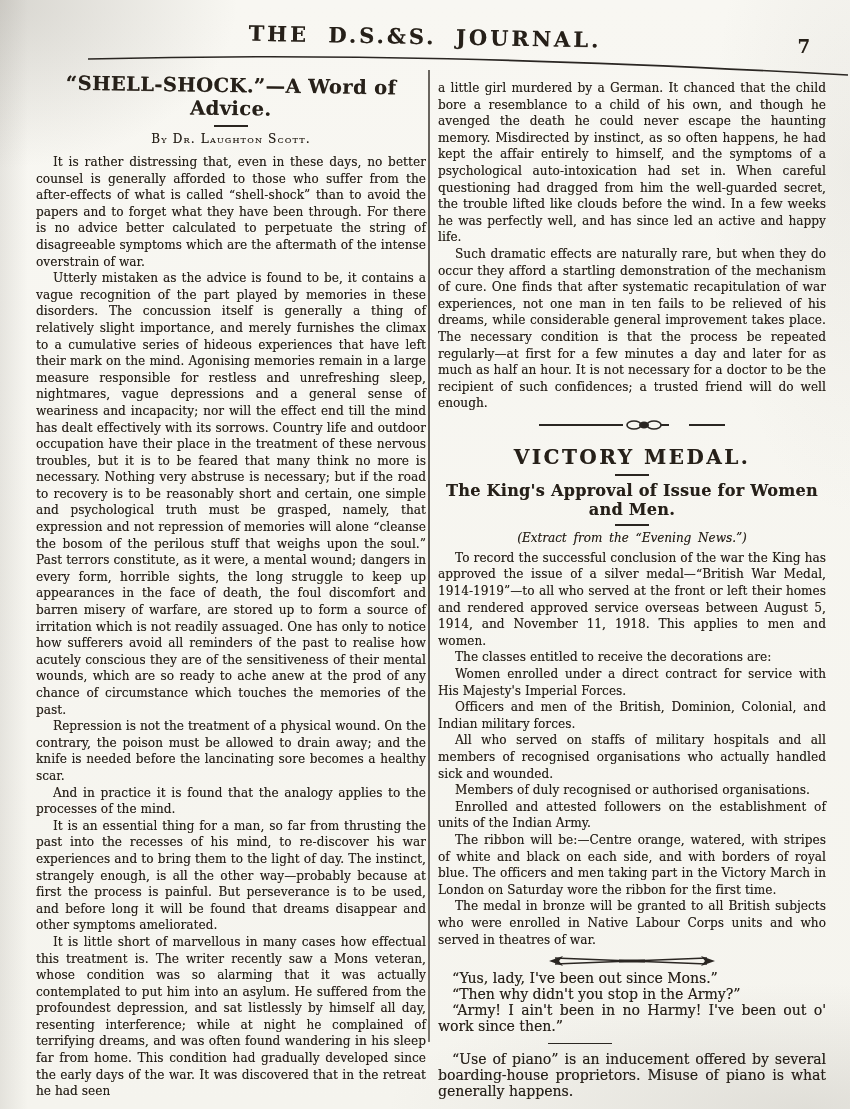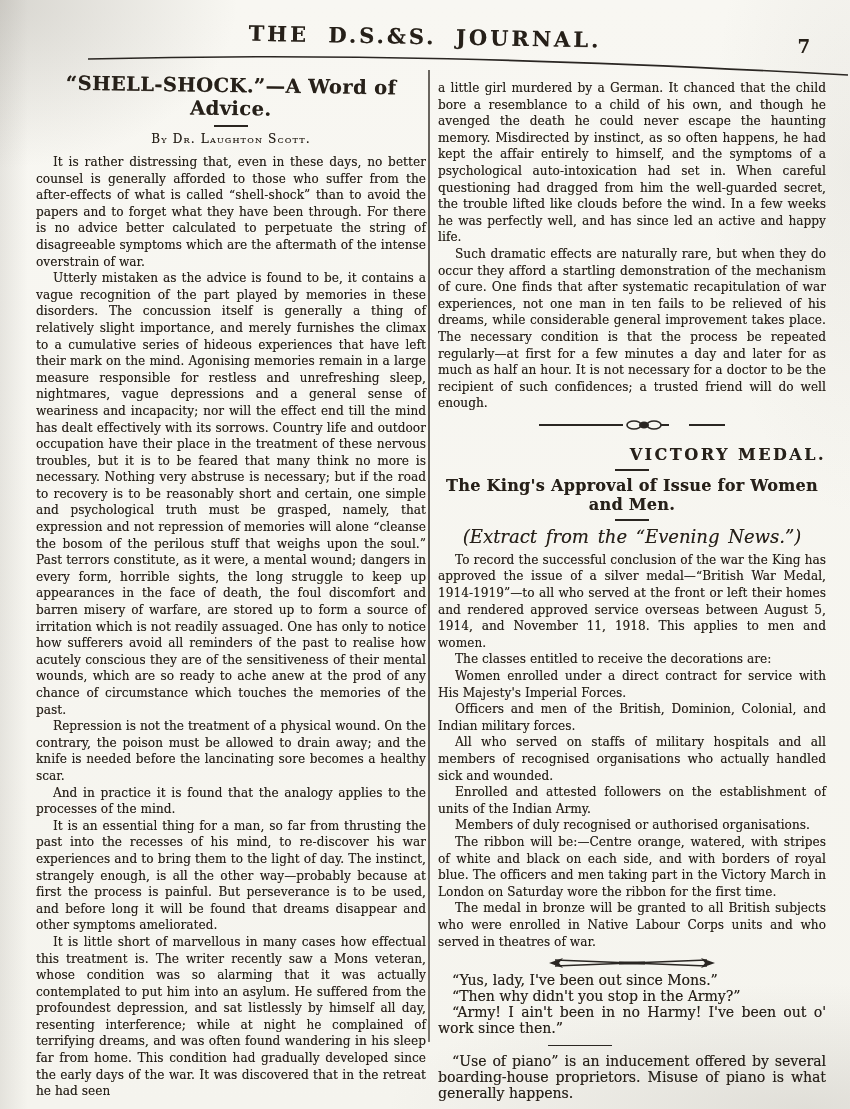--- a/index.html
+++ b/index.html
@@ -35,23 +35,23 @@
   .headline { font-size:19.5px; line-height:23px; font-weight:bold; text-align:center;
               letter-spacing:.4px; margin:0 0 2px; transform:rotate(.8deg); }
   .dash { width:34px; border:0; border-top:2px solid #2a2520; margin:5px auto 5px; }
   .byline { font-size:12px; font-weight:normal; text-align:center; margin:2px 0 8px;
             font-variant:small-caps; letter-spacing:1.2px; }
 
   .body { margin:0; text-align:justify; font-size:12px; line-height:16.6px; letter-spacing:.1px; }
   .ind  { text-indent:17px; }
 
   .ornament { text-align:center; margin:5px 0 4px; height:14px; }
-  .vm-title { font-size:16px; font-weight:bold; text-align:right; letter-spacing:2.5px; margin:14px 0 0; }
+  .vm-title { font-size:20px; font-weight:bold; text-align:center; letter-spacing:2.5px; margin:14px 0 0; }
   .vm-sub   { font-size:16px; font-weight:bold; text-align:center; letter-spacing:.3px; margin:3px 0 0; }
-  .vm-extract { font-size:18px; font-style:italic; text-align:center; margin:4px 0 5px; word-spacing:3px; }
+  .vm-extract { font-size:12px; font-style:italic; text-align:center; margin:4px 0 5px; word-spacing:3px; }
 
   .filler { margin-top:2px; }
   .dialogue, .note { margin:0; font-size:14px; line-height:15.9px; text-align:justify; text-indent:14px; }
   .mini-rule { width:64px; border:0; border-top:1.5px solid #2b2722; margin:8px 0 8px 110px; }
 </style>
 </head>
 <body>
 
 <div class="page">
 
@@ -95,22 +95,22 @@
     <hr class="dash">
     <h3 class="vm-sub">The King's Approval of Issue for Women and Men.</h3>
     <hr class="dash">
     <div class="vm-extract">(Extract from the “Evening News.”)</div>
 
     <p class="body ind">To record the successful conclusion of the war the King has approved the issue of a silver medal—“British War Medal, 1914-1919”—to all who served at the front or left their homes and rendered approved service overseas between August 5, 1914, and November 11, 1918.  This applies to men and women.</p>
     <p class="body ind">The classes entitled to receive the decorations are:</p>
     <p class="body ind">Women enrolled under a direct contract for service with His Majesty's Imperial Forces.</p>
     <p class="body ind">Officers and men of the British, Dominion, Colonial, and Indian military forces.</p>
     <p class="body ind">All who served on staffs of military hospitals and all members of recognised organisations who actually handled sick and wounded.</p>
+    <p class="body ind">Members of duly recognised or authorised organisations.</p>
     <p class="body ind">Enrolled and attested followers on the establishment of units of the Indian Army.</p>
-    <p class="body ind">Members of duly recognised or authorised organisations.</p>
     <p class="body ind">The ribbon will be:—Centre orange, watered, with stripes of white and black on each side, and with borders of royal blue.  The officers and men taking part in the Victory March in London on Saturday wore the ribbon for the first time.</p>
     <p class="body ind">The medal in bronze will be granted to all British subjects who were enrolled in Native Labour Corps units and who served in theatres of war.</p>
 
     <div class="ornament">
       <svg width="170" height="16" viewBox="0 0 170 16">
         <path d="M8,11 L160,5" stroke="#2a2622" stroke-width="1.6" fill="none"></path>
         <path d="M8,5 L160,11" stroke="#2a2622" stroke-width="1.6" fill="none"></path>
         <path d="M2,8 L16,3 L12,8 L16,13 Z" fill="#2a2622"></path>
         <path d="M168,8 L154,3 L158,8 L154,13 Z" fill="#2a2622"></path>
         <line x1="72" y1="8" x2="98" y2="8" stroke="#2a2622" stroke-width="3"></line>

